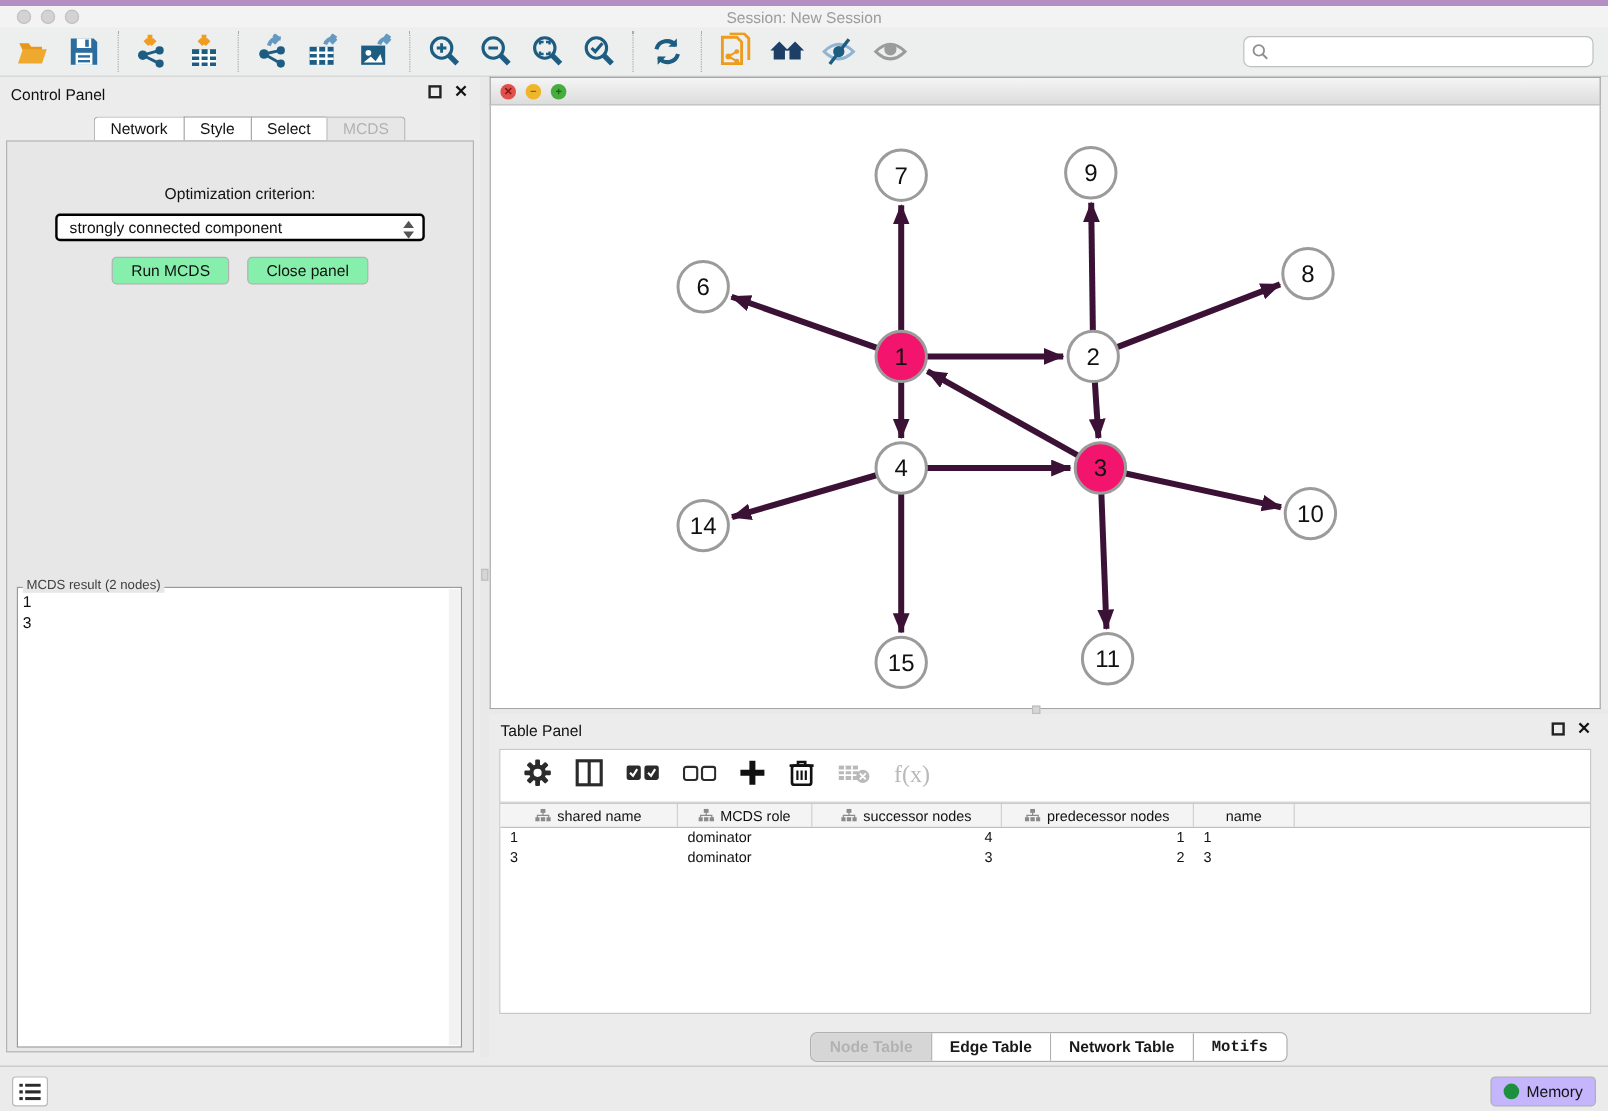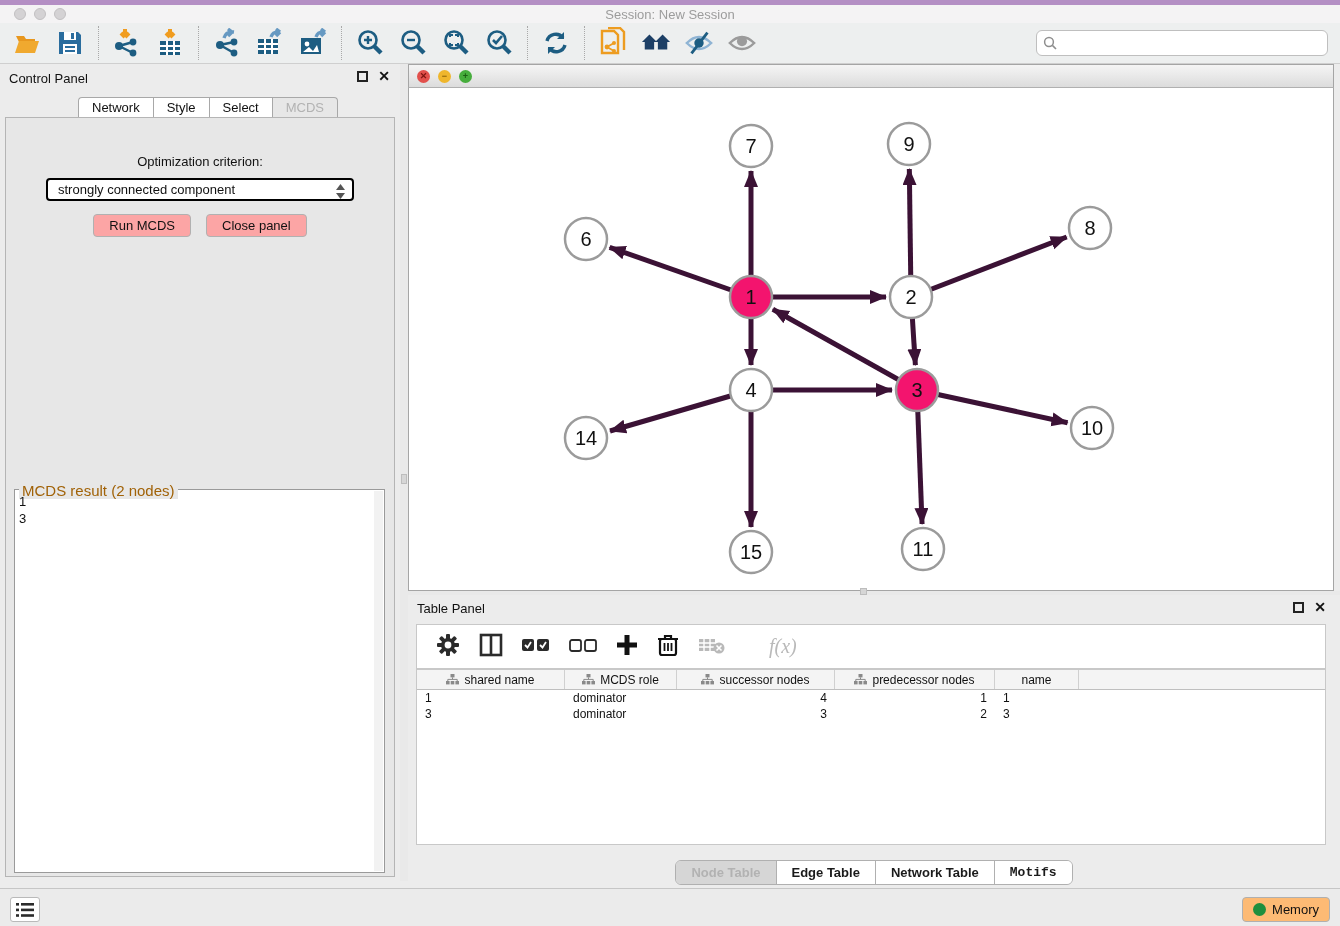--- a/index.html
+++ b/index.html
@@ -29,23 +29,23 @@
   #cp-tabs { position:absolute; left:78px; top:33px; display:flex; }
   .cp-tab { height:21px; padding:2px 13px; font-size:13px; background:#fff; border:1px solid #a8a8a8; border-right:none; color:#111; }
   .cp-tab:first-child { border-radius:4px 0 0 0; }
   .cp-tab:last-child { border-right:1px solid #a8a8a8; border-radius:0 4px 0 0; }
   .cp-tab.selected { background:#e7e7e7; color:#b2b2b2; border-bottom:1px solid #e7e7e7; }
   #cp-body { position:absolute; left:5px; right:5px; top:53px; bottom:4px; background:#e7e7e7; border:1px solid #b5b5b5; }
   #opt-label { margin-top:36px; text-align:center; font-size:13px; color:#111; }
   #criterion-select { position:relative; margin:9px 40px 0 40px; height:23px; background:#fff; border:2px solid #000000; border-radius:4px; font-size:13px; color:#111; display:flex; align-items:center; padding-left:10px; }
   #criterion-stepper { position:absolute; right:6px; top:4px; }
   #cp-buttons { margin-top:13px; display:flex; justify-content:center; gap:15px; }
-  .mac-btn { background:#fca5a5; border:1px solid #b1b1b1; border-radius:4px; font-size:13px; color:#111; padding:3px 15px; font-family:"Liberation Sans",sans-serif; }
+  .mac-btn { background:#86efac; border:1px solid #b1b1b1; border-radius:4px; font-size:13px; color:#111; padding:3px 15px; font-family:"Liberation Sans",sans-serif; }
   #result-fieldset { position:absolute; left:8px; right:9px; top:371px; bottom:3px; border:1px solid #9a9a9a; background:#fff; }
-  #result-legend { position:absolute; left:4px; top:-8px; background:#e7e7e7; padding:0 3px; font-size:15px; color:#a16207; }
+  #result-legend { position:absolute; left:4px; top:-8px; background:#e7e7e7; padding:0 3px; font-size:11px; color:#404040; }
   #result-text { position:absolute; left:4px; top:3px; right:12px; bottom:2px; font-size:13px; line-height:17px; white-space:pre; color:#111; overflow:hidden; }
   #result-scrollbar { position:absolute; right:1px; top:1px; bottom:1px; width:9px; background:#f2f2f2; }
 
   
   #v-splitter { position:absolute; left:400px; top:64px; width:8px; height:817px; background:#e9e9e9; }
   #v-handle { position:absolute; left:1px; top:410px; width:6px; height:10px; background:#d6d6d6; border:1px solid #bdbdbd; }
 
   
   #network-frame { position:absolute; left:408px; top:64px; width:926px; height:527px; }
   #net-titlebar { position:absolute; left:0; top:0; right:0; height:24px; background:linear-gradient(#f5f5f5,#dcdcdc); border:1px solid #a5a5a5; border-bottom:1px solid #b0b0b0; }
@@ -69,24 +69,24 @@
   .td.num { text-align:right; }
   #tp-tabs-wrap { position:absolute; left:0; right:0; bottom:3px; display:flex; justify-content:center; }
   #tp-tabs { display:flex; border:1px solid #b0b0b0; border-radius:6px; overflow:hidden; }
   .tp-tab { padding:4px 15px; font-size:13px; font-weight:bold; background:#fff; color:#1a1a1a; border-right:1px solid #b0b0b0; }
   .tp-tab:last-child { border-right:none;font-family:Liberation Mono, monospace; }
   .tp-tab.selected { background:#d6d6d6; color:#b2b2b2; }
 
   
   #status-bar { position:absolute; left:0; top:888px; width:1340px; height:38px; background:#ebebeb; border-top:1px solid #c6c6c6; }
   #list-button { position:absolute; left:10px; top:8px; width:30px; height:25px; background:#fff; border:1px solid #b9b9b9; border-radius:3px; display:flex; align-items:center; justify-content:center; }
-  #memory-button { position:absolute; right:10px; top:8px; height:25px; background:#fdba74; border:1px solid #b0b0b0; border-radius:4px; display:flex; align-items:center; gap:6px; padding:0 10px; font-size:13px; color:#111; }
+  #memory-button { position:absolute; right:10px; top:8px; height:25px; background:#c4b5fd; border:1px solid #b0b0b0; border-radius:4px; display:flex; align-items:center; gap:6px; padding:0 10px; font-size:13px; color:#111; }
   #memory-dot { width:13px; height:13px; border-radius:50%; background:#1e8f3e; }
 
-  .fx { font-family:"Liberation Serif", serif; font-style:italic; font-size:20px; color:#b9b9b9;margin-left:24px; }
+  .fx { font-family:"Liberation Serif", serif; font-size:20px; color:#b9b9b9; }
 </style>
 </head>
 <body>
 
 <div id="accent-strip"></div>
 <div id="titlebar">
   <span class="traffic" style="left:14px"></span>
   <span class="traffic" style="left:34px"></span>
   <span class="traffic" style="left:54px"></span>
   <div id="titlebar-title">Session: New Session</div>

